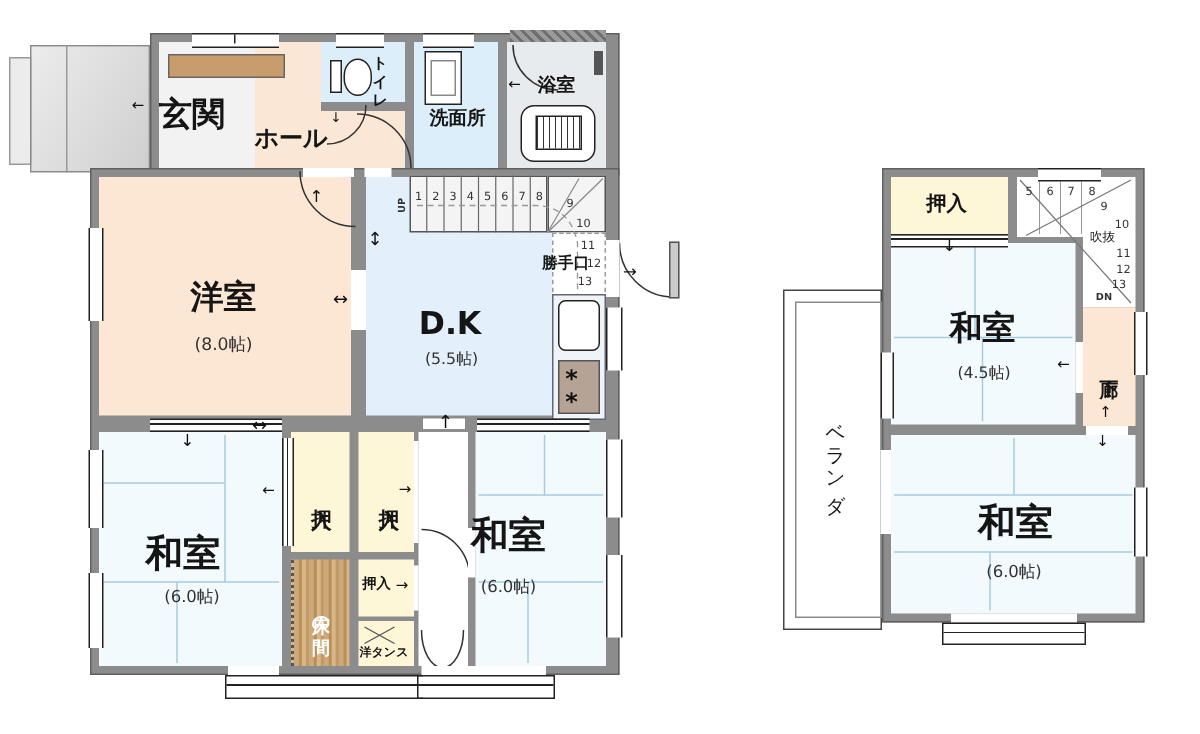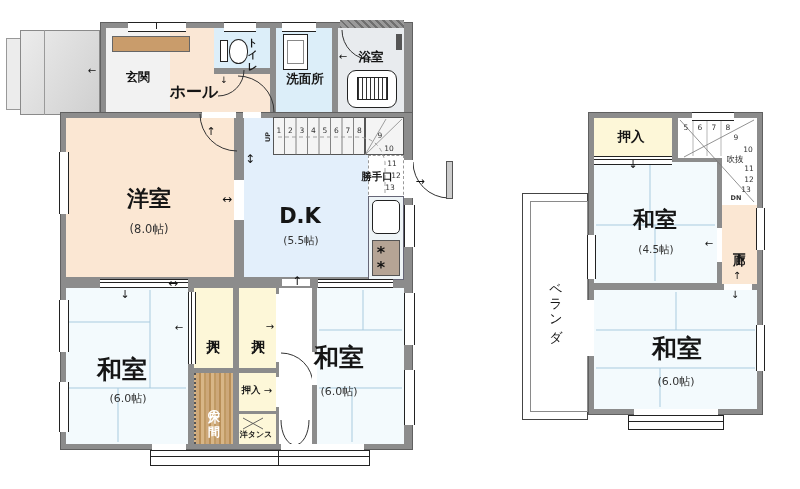--- a/index.html
+++ b/index.html
@@ -181,21 +181,21 @@
   <div class="fus-h" style="left:594px;top:156px;width:78px;height:7px"></div>
   <div class="win-v" style="left:587px;top:235px;width:7px;height:44px"></div>
   <div class="gap" style="left:587px;top:300px;width:7px;height:56px"></div>
   <div class="win-v" style="left:756px;top:208px;width:7px;height:42px"></div>
   <div class="win-v" style="left:756px;top:325px;width:7px;height:46px"></div>
   <div class="gap" style="left:717px;top:228px;width:5px;height:34px"></div>
   <div class="gap" style="left:724px;top:284px;width:28px;height:6px"></div>
   <div class="gap" style="left:634px;top:409px;width:84px;height:6px"></div>
   <div class="sill" style="left:628px;top:415px;width:94px;height:13px"></div>
 
-  <span class="lb" style="left:138px;top:77px;font-size:12px">玄関</span>
+  <span class="lb" style="left:128px;top:77px;font-size:22px">玄関</span>
   <span class="lb" style="left:194px;top:92px;font-size:16px">ホール</span>
   <span class="lb vt" style="left:252px;top:49px;font-size:10px">トイレ</span>
   <span class="lb" style="left:305px;top:79px;font-size:12.5px">洗面所</span>
   <span class="lb" style="left:371px;top:57px;font-size:12.5px">浴室</span>
   <span class="lb" style="left:300px;top:216px;font-size:21px">D.K</span>
   <span class="sz" style="left:301px;top:240px;font-size:10.5px">(5.5帖)</span>
   <span class="lb" style="left:149px;top:199px;font-size:22px">洋室</span>
   <span class="sz" style="left:149px;top:230px;font-size:11.5px">(8.0帖)</span>
   <span class="lb" style="left:122px;top:369px;font-size:25px">和室</span>
   <span class="sz" style="left:128px;top:398px;font-size:11px">(6.0帖)</span>

